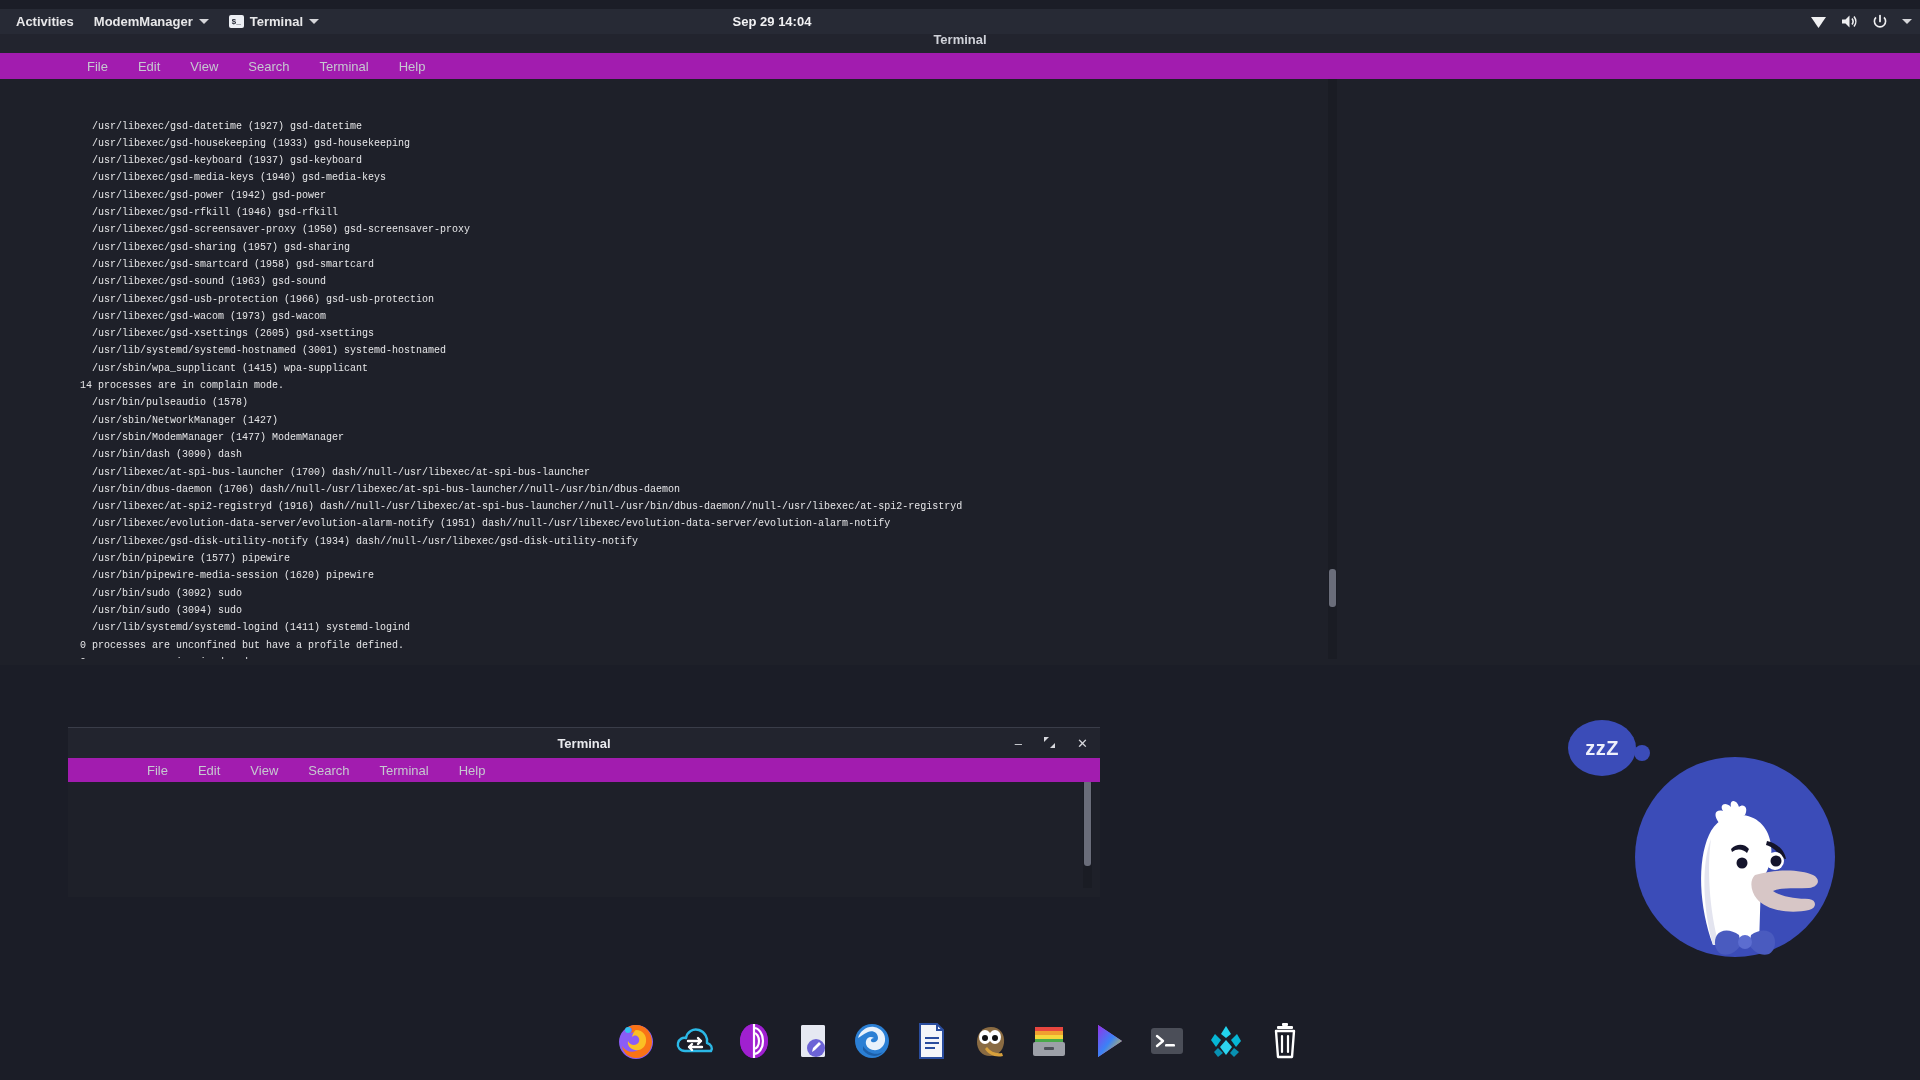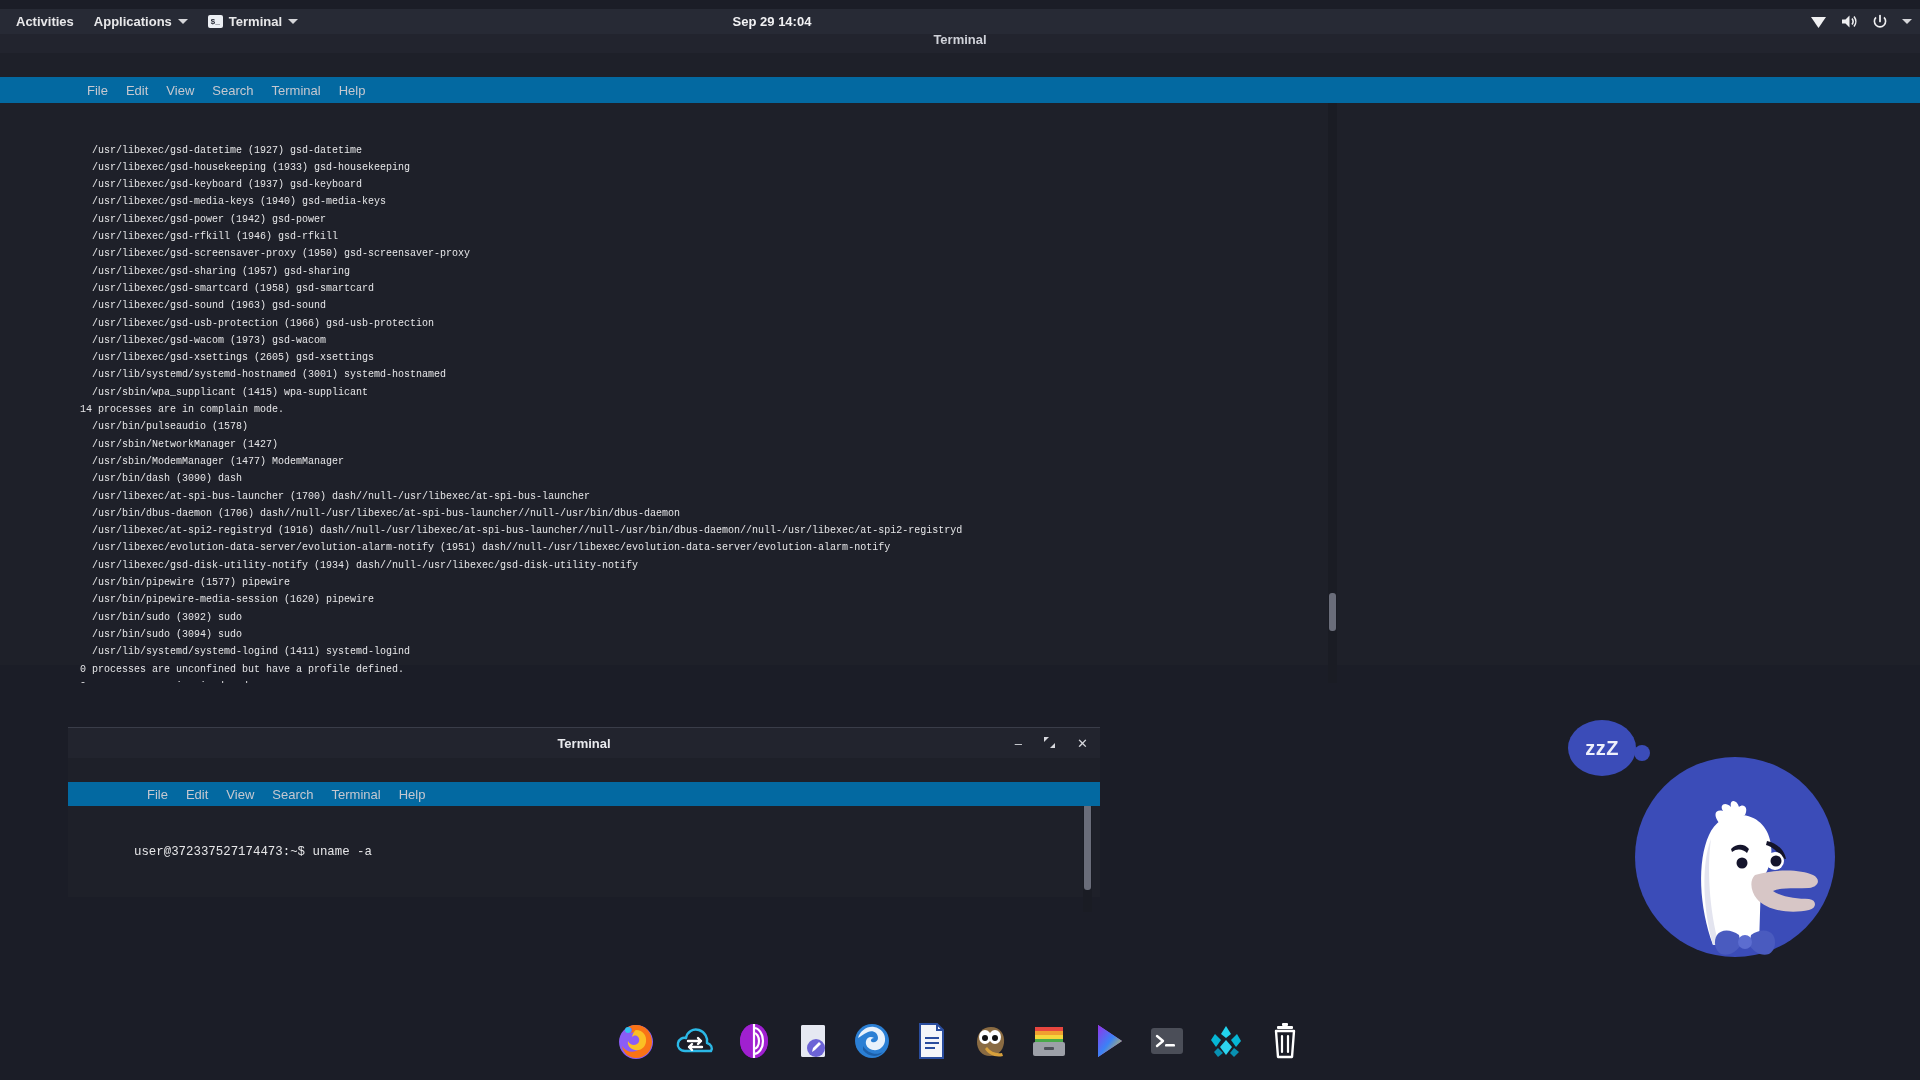--- a/index.html
+++ b/index.html
@@ -49,24 +49,23 @@
     position:absolute; left:0; top:25px; width:1920px; height:640px;
     background:#1e2029;
   }
   #win1-title {
     height:28px; width:100%;
     display:flex; align-items:center; justify-content:center;
     color:#cfd1d8; font-size:13px; font-weight:bold;
     background:#22242e;
   }
   .menubar {
-    display:flex; align-items:center; gap:0px;
+    display:flex; align-items:center; gap:12px;
     height:26px; padding-left:78px;
-    background:#0369a1;
-    margin-top:24px;
+    background:#a21caf;
   }
   #win2 .menubar { padding-left:70px; height:24px; }
   .menubar .mi {
     color:#c6c8d0; font-size:13px; padding:2px 9px; white-space:nowrap;
   }
   .termbody {
     position:relative;
     font-family:"Liberation Mono", monospace;
     font-size:10px; line-height:17.3px;
     color:#e6e6e8;
@@ -124,21 +123,21 @@
   }
 </style>
 </head>
 <body>
 
 <div id="topbar">
   <div class="tb-item activities">
     <span>Activities</span>
   </div>
   <div class="tb-item">
-    <span>Applications</span>
+    <span>ModemManager</span>
     <span class="caret"></span>
   </div>
   <div class="tb-item">
     <span class="term-mini-icon">$_</span>
     <span>Terminal</span>
     <span class="caret"></span>
   </div>
   <div id="clock">Sep 29  14:04</div>
   <div id="tb-right">
     <span class="ticon">
@@ -198,21 +197,20 @@
   </div>
   <div class="menubar">
     <span class="mi">File</span>
     <span class="mi">Edit</span>
     <span class="mi">View</span>
     <span class="mi">Search</span>
     <span class="mi">Terminal</span>
     <span class="mi">Help</span>
   </div>
   <div class="termbody">
-    <div>user@372337527174473:~$ uname -a</div>
     
     <div class="scroll-track" style="right:8px; top:-4px; height:110px;">
       <div class="scroll-thumb" style="top:2px; height:86px; left:1px;"></div>
     </div>
   </div>
 </div>
 
 <div id="zzz">
   <span>zzZ</span>
 </div>

